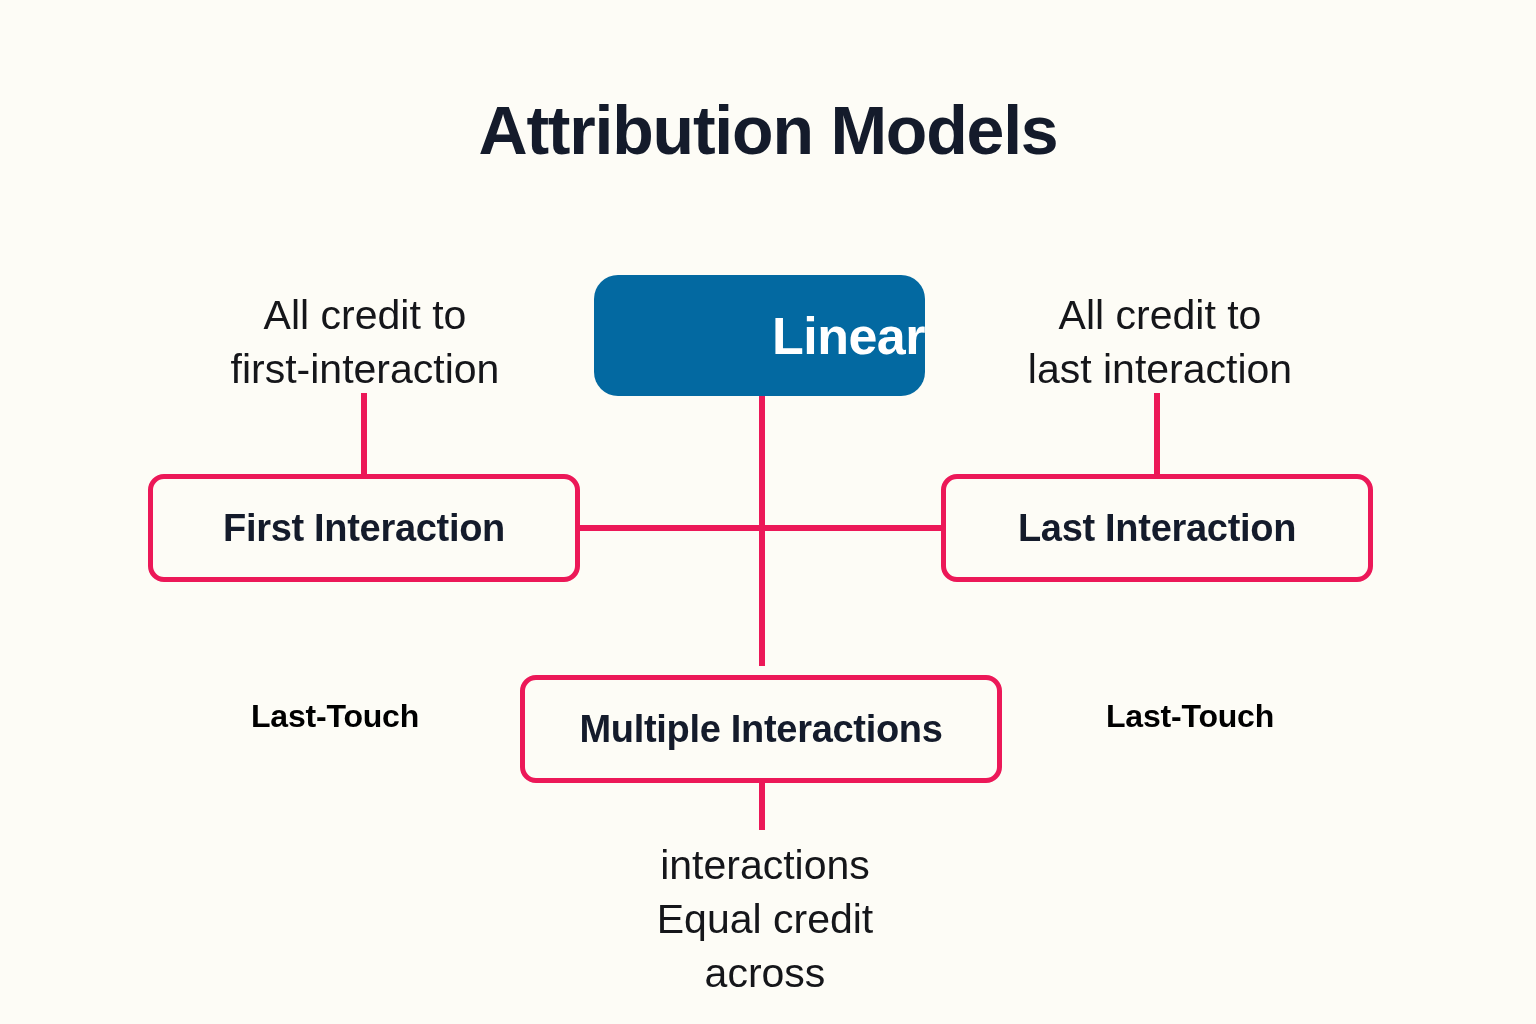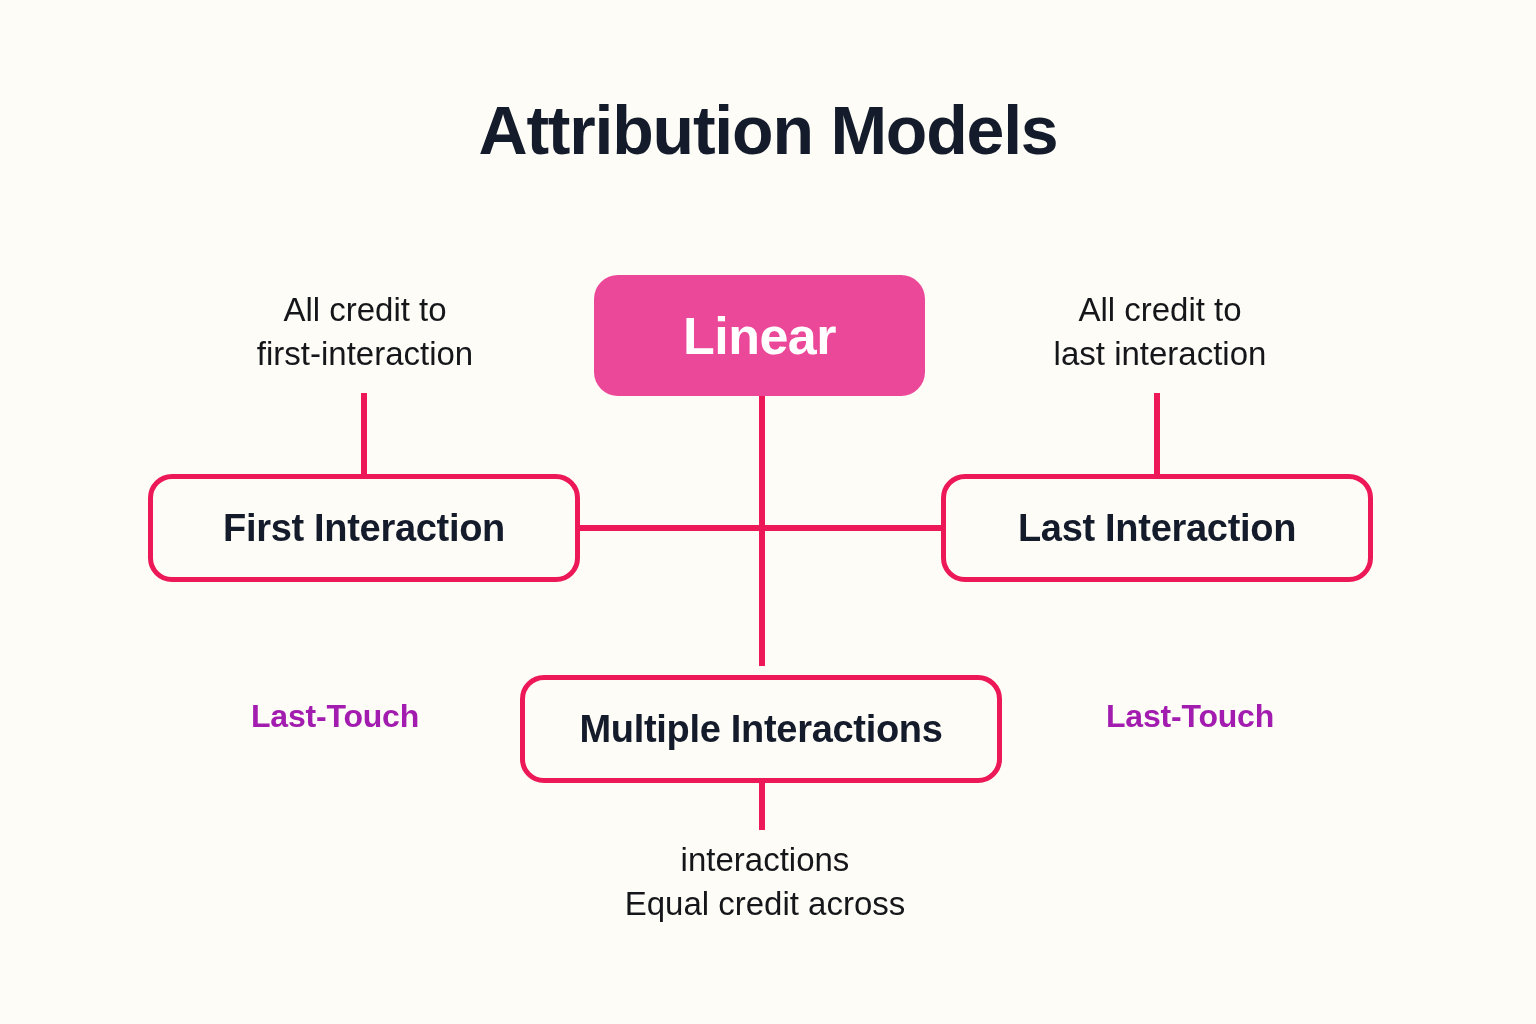--- a/index.html
+++ b/index.html
@@ -45,40 +45,40 @@
   .connector.v { width: 6px; }
   .connector.h { height: 6px; }
 
   
   #node-linear {
     position: absolute;
     left: 594px;
     top: 275px;
     width: 331px;
     height: 121px;
-    background: #ec4899;
+    background: #0369a1;
     border-radius: 24px;
     display: flex;
     align-items: center;
-    justify-content: center;
+    justify-content: flex-end;
   }
   #node-linear .node-label {
     color: #FFFFFF;
     font-size: 52px;
     font-weight: 700;
     letter-spacing: -0.5px;
     line-height: 1;
   }
 
   
   .node-outline {
     position: absolute;
     background: #FDFCF6;
     border: 5px solid #EC1858;
-    border-radius: 24px;
+    border-radius: 16px;
     display: flex;
     align-items: center;
     justify-content: center;
     box-sizing: border-box;
     z-index: 3;
   }
   .node-outline .node-label {
     color: #141B2B;
     font-size: 38px;
     font-weight: 700;
@@ -88,33 +88,33 @@
   }
 
   #node-first    { left: 148px;  top: 474px; width: 432px; height: 108px; }
   #node-last     { left: 941px;  top: 474px; width: 432px; height: 108px; }
   #node-multiple { left: 520px;  top: 663px; width: 482px; height: 108px; margin-top: 12px; }
 
   
   .caption {
     position: absolute;
     color: #15161A;
-    font-size: 33px;
+    font-size: 41px;
     font-weight: 400;
     line-height: 1.32;
     text-align: center;
   }
   #caption-first  { left: 200px; top: 288px; width: 330px; }
   #caption-last   { left: 995px; top: 288px; width: 330px; }
   #caption-bottom { left: 595px; top: 838px; width: 340px; }
 
   
   .tag-pink {
     position: absolute;
-    color: #a21caf;
+    color: #000000;
     font-size: 32px;
     font-weight: 700;
     letter-spacing: -0.2px;
     text-align: center;
     line-height: 1;
   }
   #tag-left  { left: 180px;  top: 700px; width: 310px; }
   #tag-right { left: 1035px; top: 700px; width: 310px; }
 </style>
 </head>

